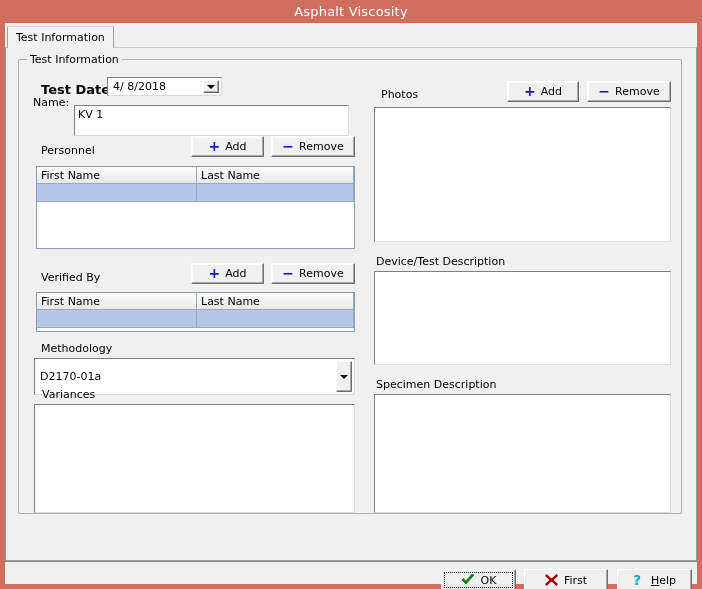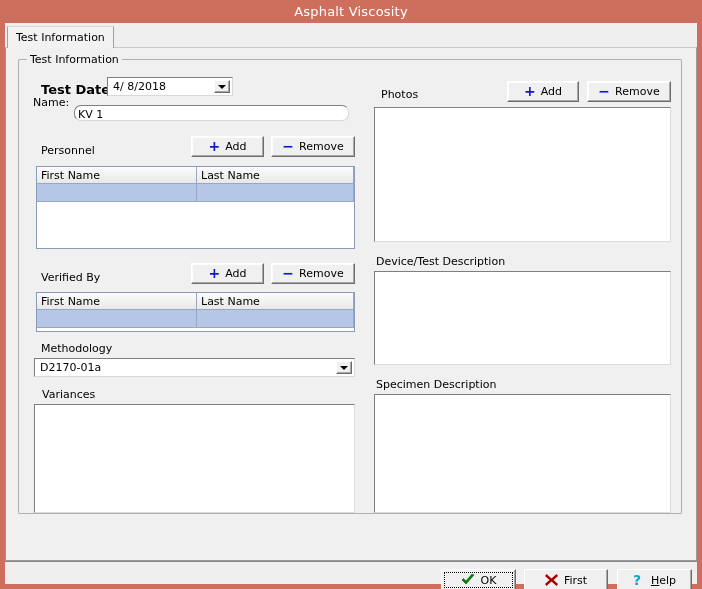--- a/index.html
+++ b/index.html
@@ -287,29 +287,29 @@
         <span>Test Information</span>
       </div>
     </div>
 
     <div class="tabpage">
 
       <div class="groupbox">
         <div class="groupbox-title">Test Information</div>
 
         <div class="lbl bold" style="left:22px; top:22px;">Test Date:</div>
-        <div class="combo" style="left:88px; top:17px; width:126px; height:19px;">
+        <div class="combo" style="left:88px; top:17px; width:115px; height:19px;">
           <div class="val">4/  8/2018</div>
           <div class="arrowbtn">
             <span class="arrow-down"></span>
           </div>
         </div>
 
         <div class="lbl" style="left:14px; top:36px;">Name:</div>
-        <div class="field" style="left:55px; top:45px; width:275px; height:16px; line-height:16px;border-radius:7px;">KV 1</div>
+        <div class="field" style="left:55px; top:45px; width:275px; height:31px; line-height:16px;">KV 1</div>
 
         <div class="lbl" style="left:22px; top:84px;">Personnel</div>
         <div class="btn" style="left:172px; top:76px; width:73px; height:21px;">
           <span class="plus-ico">+</span>
           <span>Add</span>
         </div>
         <div class="btn" style="left:252px; top:76px; width:84px; height:21px;">
           <span class="minus-ico">−</span>
           <span>Remove</span>
         </div>
@@ -340,21 +340,21 @@
             <div class="hcell" style="width:160px;">First Name</div>
             <div class="hcell" style="width:157px;">Last Name</div>
           </div>
           <div class="grid-row selected">
             <div class="cell" style="width:160px;"></div>
             <div class="cell" style="width:157px;"></div>
           </div>
         </div>
 
         <div class="lbl" style="left:22px; top:282px;">Methodology</div>
-        <div class="combo" style="left:15px; top:298px; width:321px; height:19px;">
+        <div class="combo" style="left:15px; top:298px; width:321px; height:37px;">
           <div class="val">D2170-01a</div>
           <div class="arrowbtn">
             <span class="arrow-down"></span>
           </div>
         </div>
 
         <div class="lbl" style="left:7px; top:328px;margin-left:16px;">Variances</div>
         <div class="memo" style="left:15px; top:344px; width:321px; height:109px;"></div>
 
         <div class="lbl" style="left:362px; top:28px;">Photos</div>

